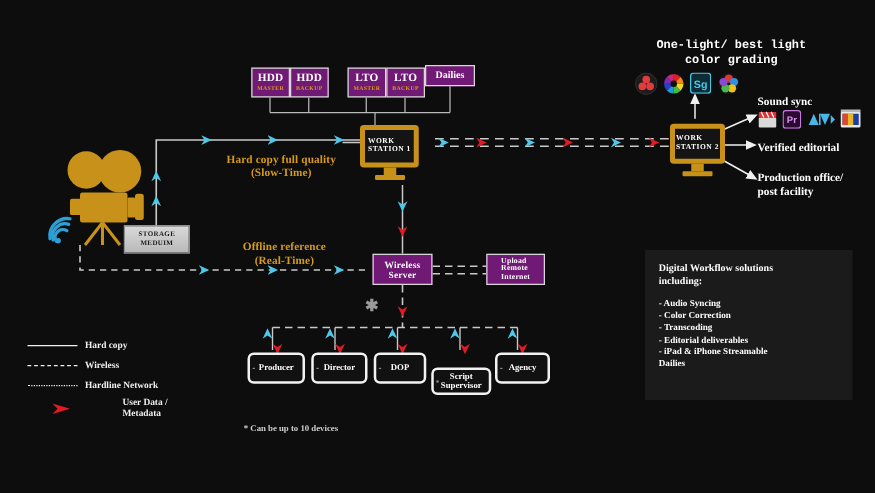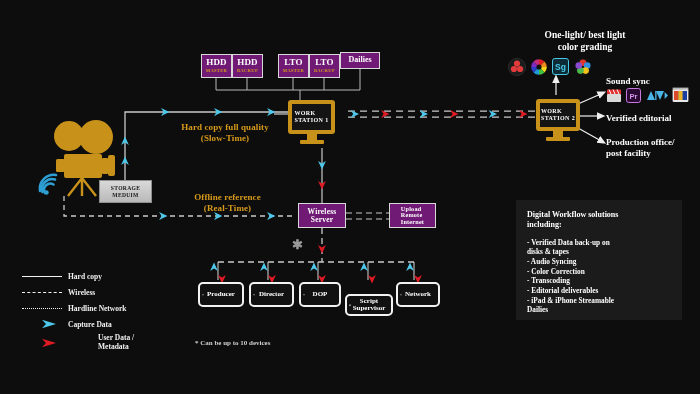--- a/index.html
+++ b/index.html
@@ -338,26 +338,26 @@
     <span class="dot"></span>
     <span style="white-space:pre-line">DOP</span>
   </div>
   <div class="device" style="left:345px;top:294px;width:48px;height:22px;">
     <span class="dot"></span>
     <span style="white-space:pre-line">Script
 Supervisor</span>
   </div>
   <div class="device" style="left:396px;top:282px;width:44px;height:25px;">
     <span class="dot"></span>
-    <span style="white-space:pre-line">Network</span>
+    <span style="white-space:pre-line">Agency</span>
   </div>
 
   <div class="footnote">* Can be up to 10 devices</div>
 
-  <div class="lbl head-label" style="left:495px;top:30px;width:180px;white-space:pre-line;">One-light/ best light
+  <div class="lbl head-label" style="left:495px;top:30px;width:180px;white-space:pre-line;font-family:Liberation Mono, monospace;">One-light/ best light
 color grading</div>
 
   <svg class="app-icon" style="left:508px;top:58px;" width="18" height="18" viewBox="0 0 18 18">
     <circle cx="9" cy="9" r="8.6" fill="#1c1c1c" stroke="#3a3a3a" stroke-width="0.6"></circle>
     <circle cx="9" cy="5.6" r="3.1" fill="#e23b3b"></circle>
     <circle cx="5.9" cy="11" r="3.1" fill="#e23b3b"></circle>
     <circle cx="12.1" cy="11" r="3.1" fill="#e23b3b"></circle>
   </svg>
   <svg class="app-icon" style="left:530px;top:58px;" width="18" height="18" viewBox="0 0 18 18">
     <circle cx="9" cy="9" r="8.4" fill="#111"></circle>
@@ -427,45 +427,35 @@
           <i class="ls-dash"></i>
         </span>
       <span class="legend-text">Wireless</span>
     </div>
     <div class="legend-row">
       <span class="legend-sample">
           <i class="ls-dot"></i>
         </span>
       <span class="legend-text">Hardline Network</span>
     </div>
-    <div class="legend-row">
-      <span class="legend-sample">
-        <svg width="40" height="10" viewBox="0 0 40 10" style="position:absolute;top:-1px;left:0;">
-          <path d="M20,0.8 L34,5 L20,9.2 L24,5 Z" fill="#4ec8ea"></path>
-        </svg>
-      </span>
-      <span class="legend-text">Capture Data</span>
-    </div>
     <div class="legend-row" style="height:20px;">
       <span class="legend-sample">
         <svg width="40" height="10" viewBox="0 0 40 10" style="position:absolute;top:0px;left:0;">
           <path d="M20,0.8 L34,5 L20,9.2 L24,5 Z" fill="#e01b24"></path>
         </svg>
       </span>
       <span class="legend-text two" style="white-space:pre-line">User Data /
 Metadata</span>
     </div>
   </div>
 
   <div id="info-panel">
     <div class="title" style="white-space:pre-line">Digital Workflow solutions
 including:</div>
     <ul>
-      <li>Verified Data back-up on
-   disks &amp; tapes</li>
       <li>Audio Syncing</li>
       <li>Color Correction</li>
       <li>Transcoding</li>
       <li>Editorial deliverables</li>
       <li>iPad &amp; iPhone Streamable
    Dailies</li>
     </ul>
   </div>
 
 </div>

